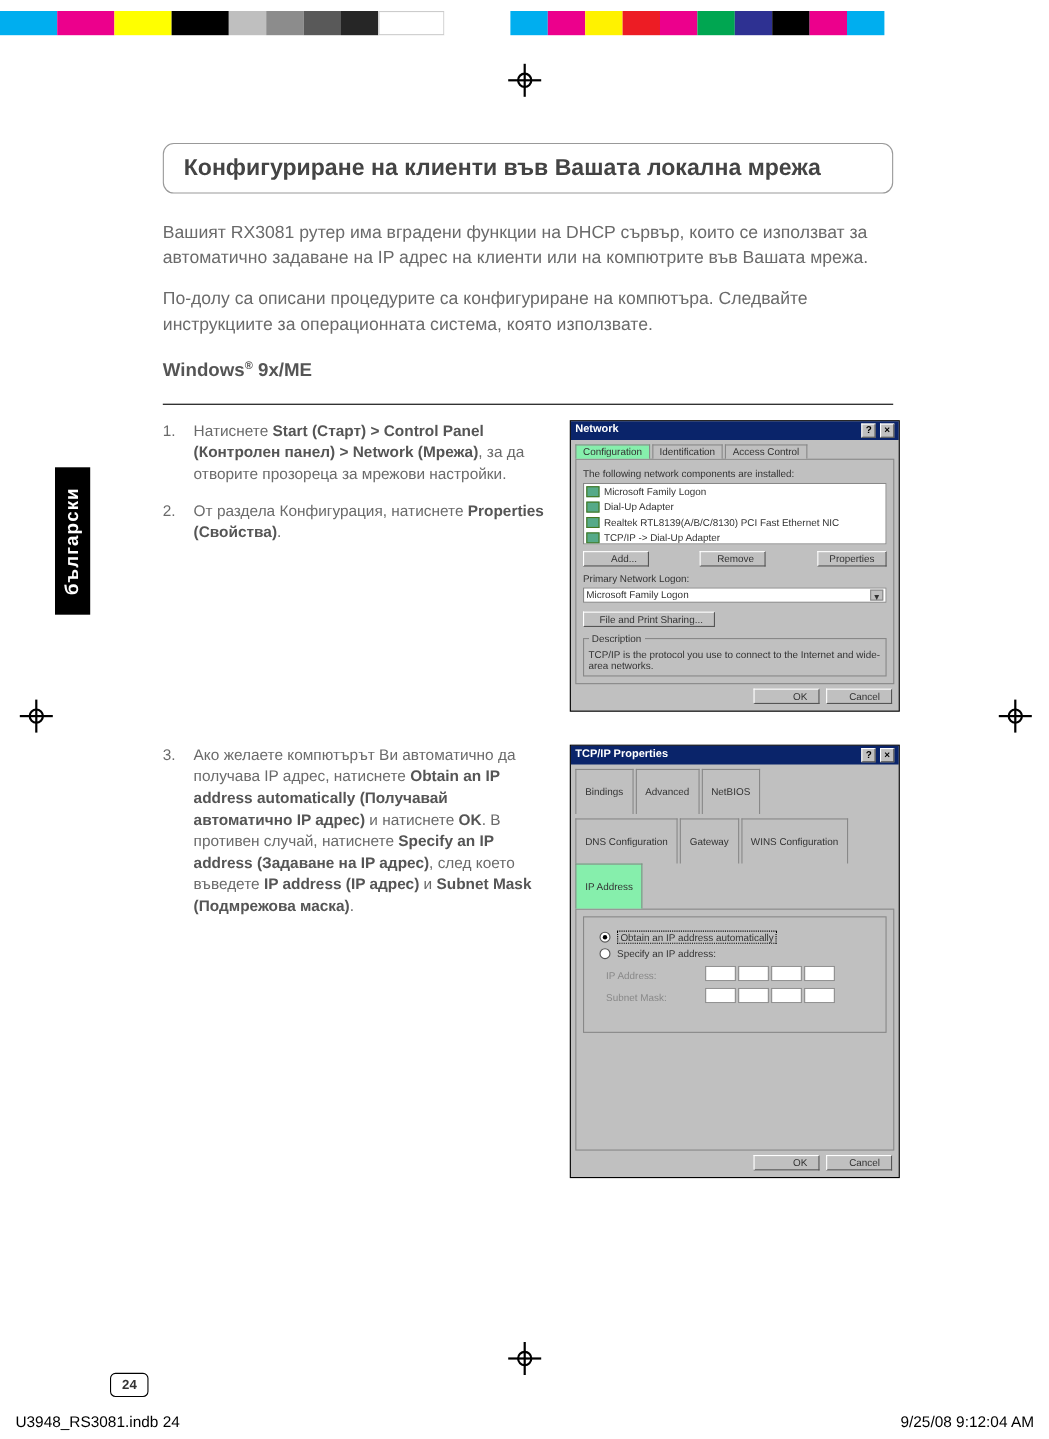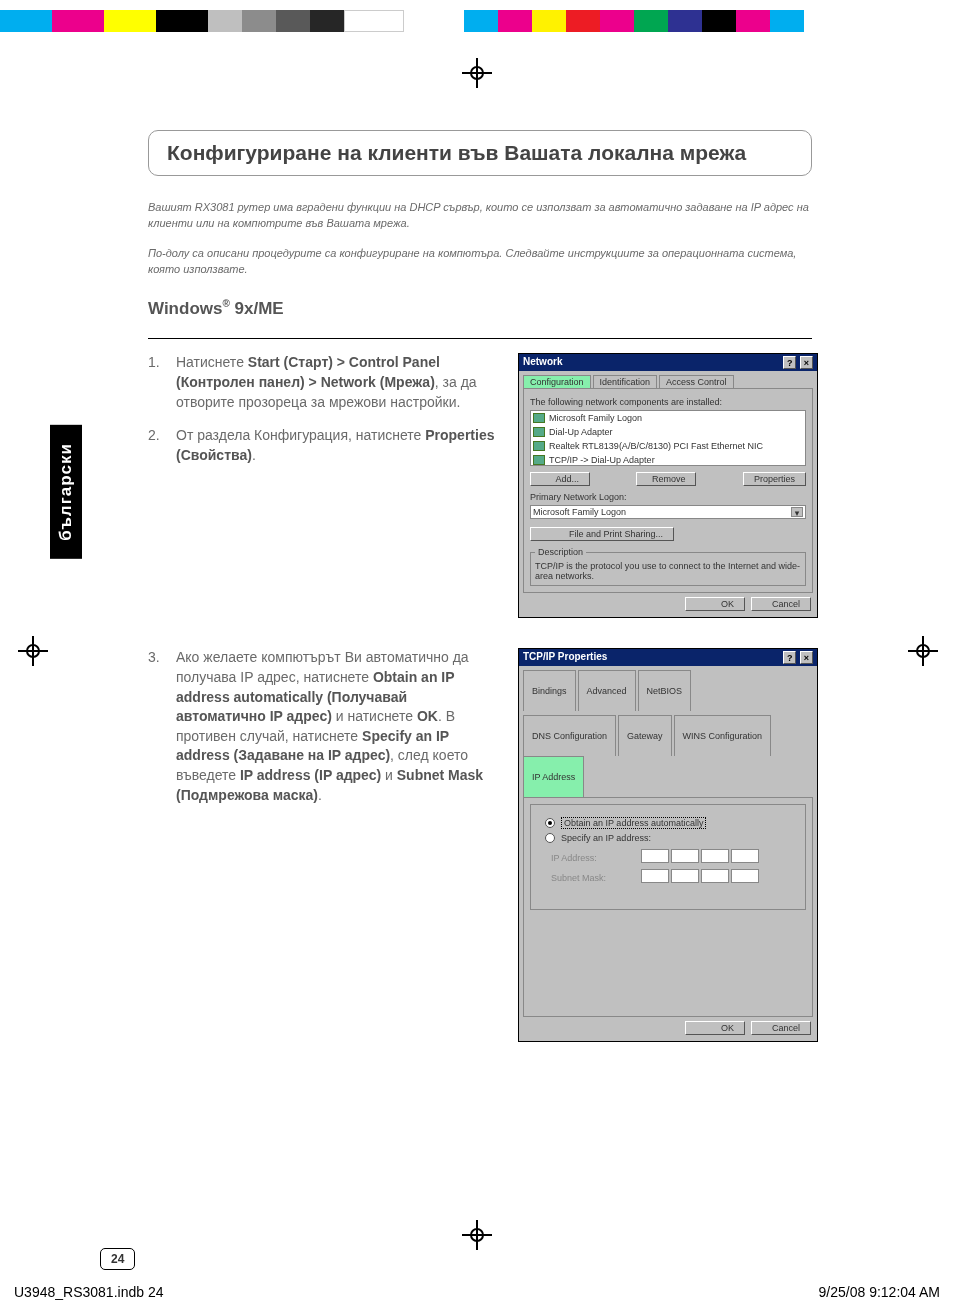--- a/index.html
+++ b/index.html
@@ -68,24 +68,23 @@
     padding:10px 18px;
     margin:0 48px 24px 48px;
   }
   .section-title-box h2 {
     font-size:21px;
     font-weight:bold;
     color:#444;
   }
   .body-text {
     margin:0 48px 14px 48px;
-    font-size:11px;
+    font-size:16px;
     color:#6a6a6a;
     line-height:1.45;
-    font-style:italic;
   }
   .subheading {
     margin:20px 48px 14px 48px;
     font-size:17px;
     font-weight:bold;
     color:#555;
     border-bottom:1px solid #000;
     padding-bottom:20px;
   }
   .two-col {
@@ -325,21 +324,21 @@
           <div class="wbutton">Add...</div>
           <div class="wbutton">Remove</div>
           <div class="wbutton">Properties</div>
         </div>
         <div class="panel-label">Primary Network Logon:</div>
         <div class="dropdown">
           <span>Microsoft Family Logon</span>
           <span class="arrow">▾</span>
         </div>
         <div style="margin-top:8px;">
-          <div class="wbutton" style="width:144px;">File and Print Sharing...</div>
+          <div class="wbutton" style="width:120px;">File and Print Sharing...</div>
         </div>
         <fieldset class="groupbox">
           <legend>Description</legend>
           <div>TCP/IP is the protocol you use to connect to the Internet and wide-area networks.</div>
         </fieldset>
       </div>
       <div class="okrow">
         <div class="wbutton">OK</div>
         <div class="wbutton">Cancel</div>
       </div>

